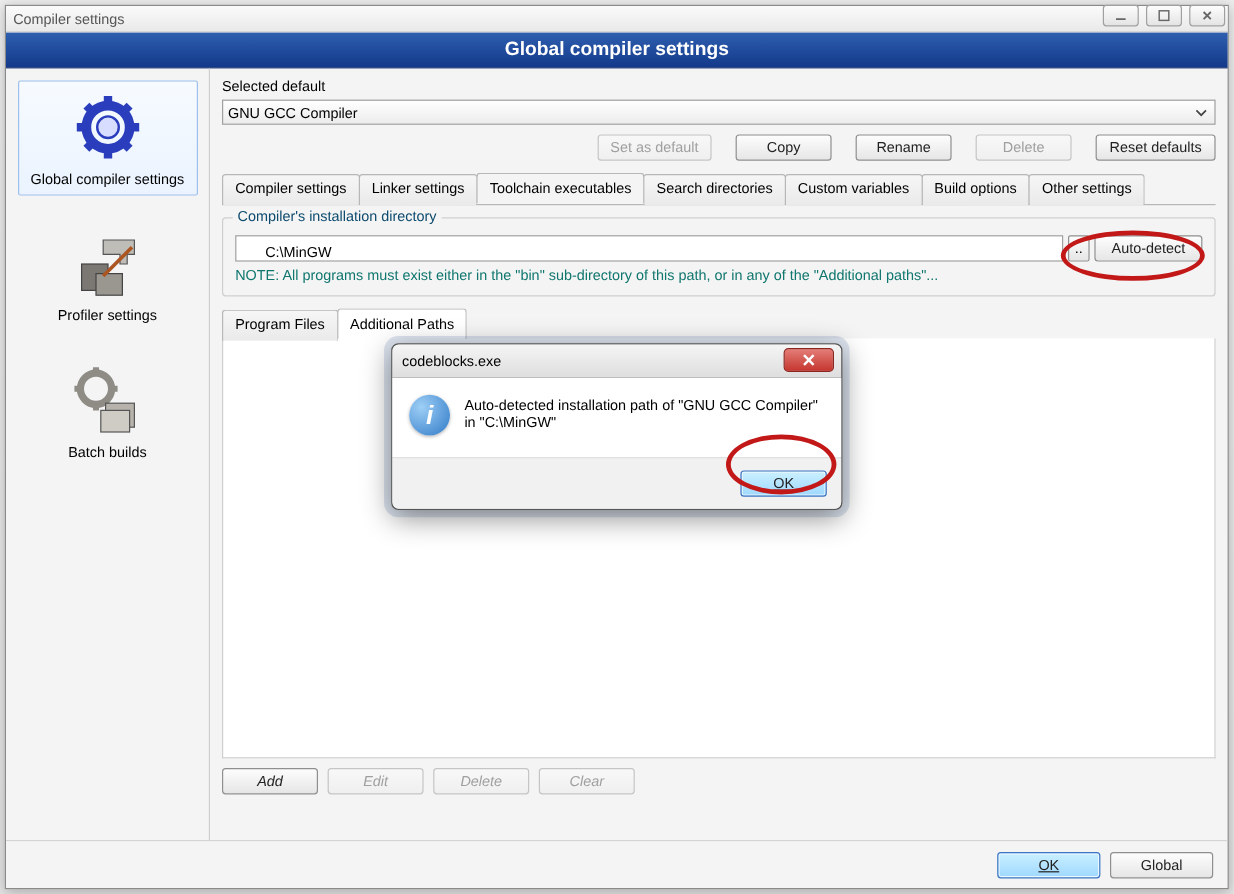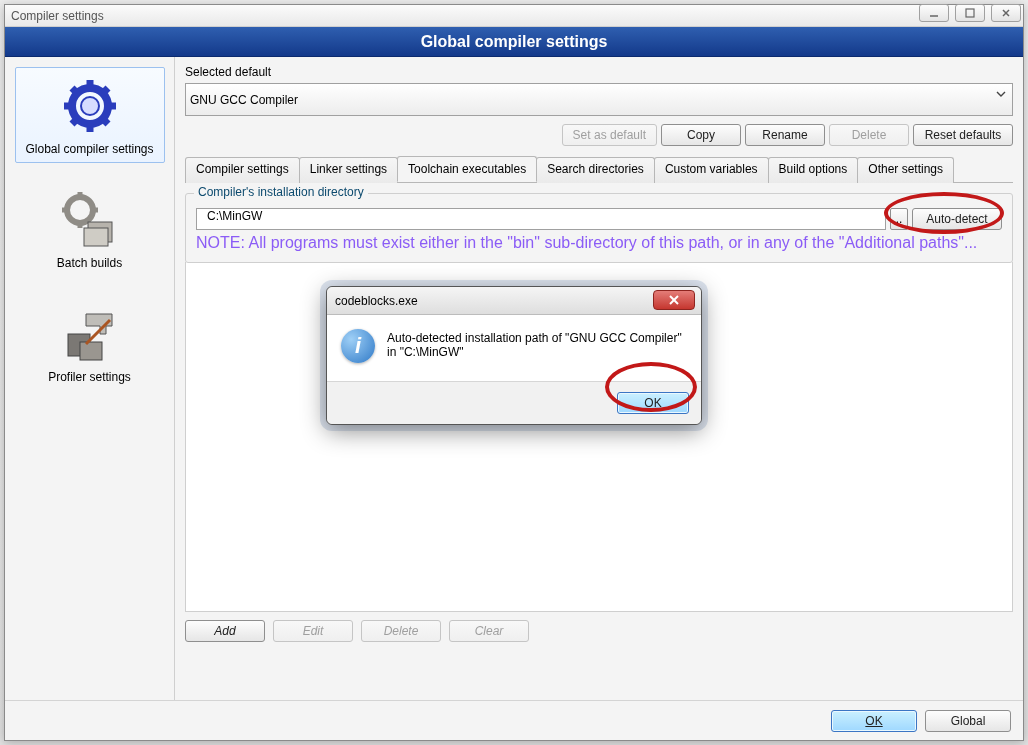--- a/index.html
+++ b/index.html
@@ -78,27 +78,27 @@
   }
   .sidebar-item .icon { width:64px; height:64px; display:flex; align-items:center; justify-content:center; }
   .sidebar-item .label { text-align:center; }
   .main {
     flex:1;
     padding: 6px 10px 6px 10px;
     display:flex; flex-direction:column;
   }
   .selected-compiler-label { margin:2px 0 4px 0; }
   .compiler-dropdown {
-    width:100%; height:33px;
+    width:100%; height:21px;
     border:1px solid #a0a0a0; background:linear-gradient(#fff,#ececec);
     display:flex; align-items:center; padding:0 4px; position:relative;
   }
   .compiler-dropdown .chev { position:absolute; right:6px; top:4px; }
   .button-row {
-    display:flex; justify-content:flex-end; gap:4px;
+    display:flex; justify-content:flex-end; gap:20px;
     margin:8px 0 6px 0;
   }
   .btn {
     height:22px; min-width:80px;
     padding:0 10px;
     border:1px solid #8f8f8f;
     border-radius:3px;
     background:linear-gradient(#fdfdfd,#e6e6e6);
     display:inline-flex; align-items:center; justify-content:center;
     color:#222;
@@ -138,28 +138,28 @@
     position:relative;
   }
   .group > legend, .group > .legend {
     position:absolute; top:-9px; left:8px;
     background:#f4f4f4; padding:0 4px;
     color:#0c4a6e;
   }
   .dir-row { display:flex; gap:4px; align-items:center; margin-top:6px; }
   .textbox {
     flex:1; height:22px; border:1px solid #a0a0a0; background:#fff;
-    display:flex; align-items:flex-start; padding:0 10px;
+    display:flex; align-items:flex-end; padding:0 24px;
   }
   .dot-btn {
     width:18px; height:22px; border:1px solid #8f8f8f; border-radius:2px;
     background:linear-gradient(#fdfdfd,#e6e6e6);
     display:flex; align-items:center; justify-content:center;
   }
-  .note { color:#8b5cf6; margin-top:4px; font-size:16px; }
+  .note { color:#0f766e; margin-top:4px; font-size:12px; }
   .subtabs { margin-top:10px; }
   .listpane {
     border:1px solid #cfcfcf; background:#fff;
     height:350px;
     margin-top:-1px;
     border-top:none;
   }
   .list-group .tabs { border-bottom:none; }
   .list-group .tab.active { border-bottom:1px solid #fff; background:#fff; }
   .path-buttons { display:flex; gap:8px; margin-top:8px;font-style:italic; }
@@ -275,48 +275,48 @@
               <circle r="9" fill="#d6ddff" stroke="#2a3dbc" stroke-width="2"></circle>
             </g>
           </svg>
         </div>
         <div class="label">Global compiler settings</div>
       </div>
 
       <div class="sidebar-item">
         <div class="icon">
           <svg width="60" height="60" viewBox="0 0 60 60">
+            <rect x="8" y="30" width="22" height="22" fill="#7b7874" stroke="#444"></rect>
+            <rect x="20" y="38" width="22" height="18" fill="#9a9690" stroke="#444"></rect>
+            <path d="M26 10 L52 10 L52 22 L46 22 L46 30 L40 30 L40 22 L26 22 Z" fill="#bfbdb8" stroke="#555"></path>
+            <line x1="26" y1="40" x2="50" y2="16" stroke="#a52" stroke-width="3"></line>
+          </svg>
+        </div>
+        <div class="label">Profiler settings</div>
+      </div>
+
+      <div class="sidebar-item">
+        <div class="icon">
+          <svg width="60" height="60" viewBox="0 0 60 60">
             <g transform="translate(20,20)">
               <circle r="13" fill="none" stroke="#8f8c86" stroke-width="6"></circle>
               <g stroke="#8f8c86" stroke-width="5">
                 <line x1="0" y1="-18" x2="0" y2="-13"></line>
                   <line x1="0" y1="18" x2="0" y2="13"></line>
                 <line x1="-18" y1="0" x2="-13" y2="0"></line>
                   <line x1="18" y1="0" x2="13" y2="0"></line>
               </g>
             </g>
             <rect x="28" y="32" width="24" height="20" fill="#b7b3ac" stroke="#555"></rect>
             <rect x="24" y="38" width="24" height="18" fill="#cfccc5" stroke="#555"></rect>
           </svg>
         </div>
         <div class="label">Batch builds</div>
       </div>
 
-      <div class="sidebar-item">
-        <div class="icon">
-          <svg width="60" height="60" viewBox="0 0 60 60">
-            <rect x="8" y="30" width="22" height="22" fill="#7b7874" stroke="#444"></rect>
-            <rect x="20" y="38" width="22" height="18" fill="#9a9690" stroke="#444"></rect>
-            <path d="M26 10 L52 10 L52 22 L46 22 L46 30 L40 30 L40 22 L26 22 Z" fill="#bfbdb8" stroke="#555"></path>
-            <line x1="26" y1="40" x2="50" y2="16" stroke="#a52" stroke-width="3"></line>
-          </svg>
-        </div>
-        <div class="label">Profiler settings</div>
-      </div>
-
     </div>
 
     <div class="main">
       <div class="selected-compiler-label">Selected default</div>
       <div class="compiler-dropdown">
         <span>GNU GCC Compiler</span>
         <span class="chev">
           <svg width="10" height="10" viewBox="0 0 10 10">
               <path d="M1 3 L5 7 L9 3" fill="none" stroke="#444" stroke-width="1.4"></path>
             </svg>
@@ -347,20 +347,24 @@
           <div class="textbox">
             <span>C:\MinGW</span>
           </div>
           <div class="dot-btn">..</div>
           <div class="btn" style="min-width:90px">Auto-detect</div>
         </div>
         <div class="note">NOTE: All programs must exist either in the "bin" sub-directory of this path, or in any of the "Additional paths"...</div>
       </div>
 
       <div class="list-group">
+        <div class="tabs subtabs">
+          <div class="tab">Program Files</div>
+          <div class="tab active">Additional Paths</div>
+        </div>
         <div class="listpane"></div>
         <div class="path-buttons">
           <div class="btn">Add</div>
           <div class="btn disabled">Edit</div>
           <div class="btn disabled">Delete</div>
           <div class="btn disabled">Clear</div>
         </div>
       </div>
 
     </div>

